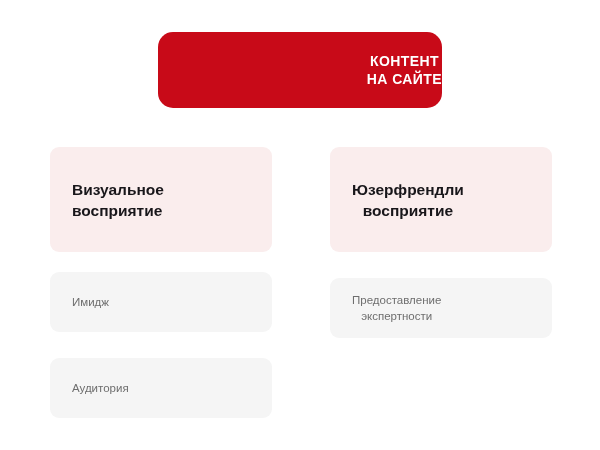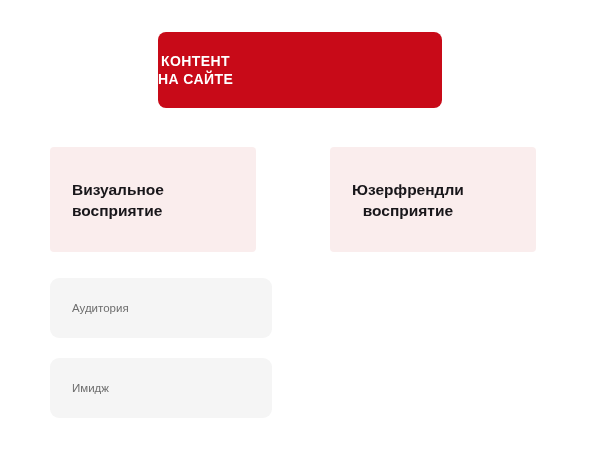--- a/index.html
+++ b/index.html
@@ -21,24 +21,24 @@
   }
 
   
   .root-node {
     position: absolute;
     left: 158px;
     top: 32px;
     width: 284px;
     height: 76px;
     background: #c80a18;
-    border-radius: 8px;
+    border-radius: 15px;
     display: flex;
     align-items: center;
-    justify-content: flex-start;
+    justify-content: flex-end;
     text-align: center;
     box-sizing: border-box;
   }
   .root-label {
     color: #ffffff;
     font-size: 14px;
     font-weight: bold;
     line-height: 18px;
     letter-spacing: 0.4px;
     text-transform: uppercase;
@@ -49,24 +49,24 @@
   .column {
     position: absolute;
     top: 147px;
     width: 222px;
   }
   .column-left  { left: 50px;  }
   .column-right { left: 330px; text-align: center; }
 
   
   .category-card {
-    width: 206px;
+    width: 222px;
     height: 105px;
     background: #faeded;
-    border-radius: 4px;
+    border-radius: 9px;
     box-sizing: border-box;
     padding: 0 22px;
     display: flex;
     align-items: center;
   }
   .category-label {
     color: #18161a;
     font-size: 15.5px;
     font-weight: bold;
     line-height: 21px;
@@ -104,34 +104,38 @@
 НА САЙТЕ</span>
   </div>
 
   <div class="column column-left">
 
     <div class="category-card">
       <span class="category-label">Визуальное
 восприятие</span>
     </div>
 
+    <div class="item-card">
+      <span class="item-label">Имидж</span>
+    </div>
+
     <div class="item-card first-item">
       <span class="item-label">Аудитория</span>
-    </div>
-
-    <div class="item-card">
-      <span class="item-label">Имидж</span>
     </div>
 
   </div>
 
   <div class="column column-right">
 
     <div class="category-card">
       <span class="category-label">Юзерфрендли
 восприятие</span>
     </div>
 
+    <div class="item-card first-item">
+      <span class="item-label">Предоставление
+экспертности</span>
+    </div>
 
 
   </div>
 
 </div>
 
 </body></html>

